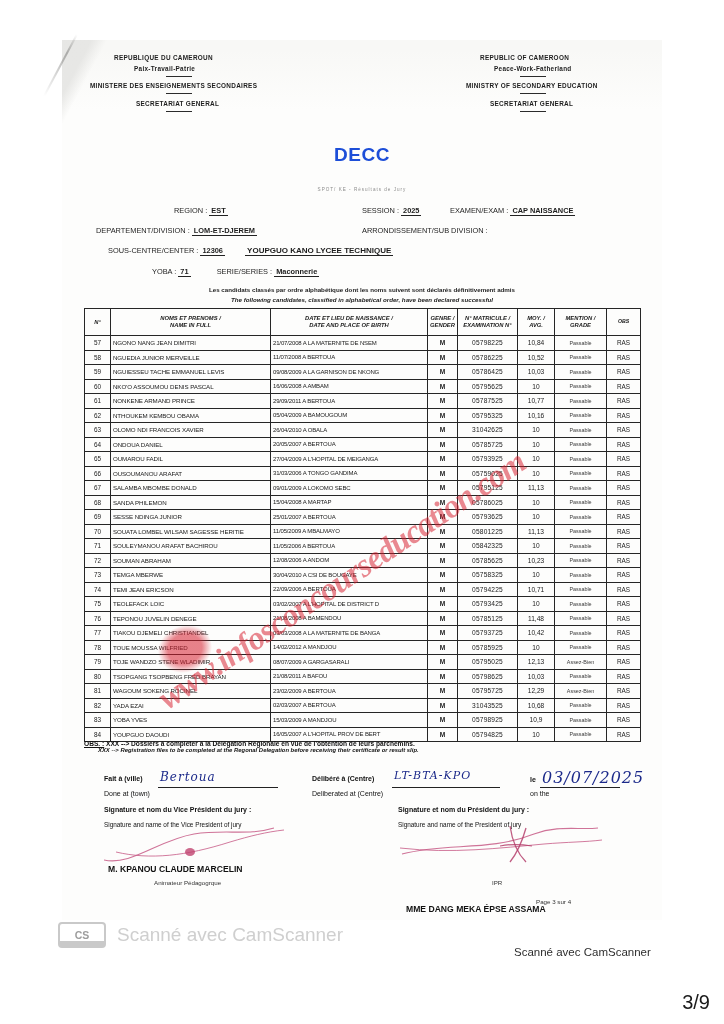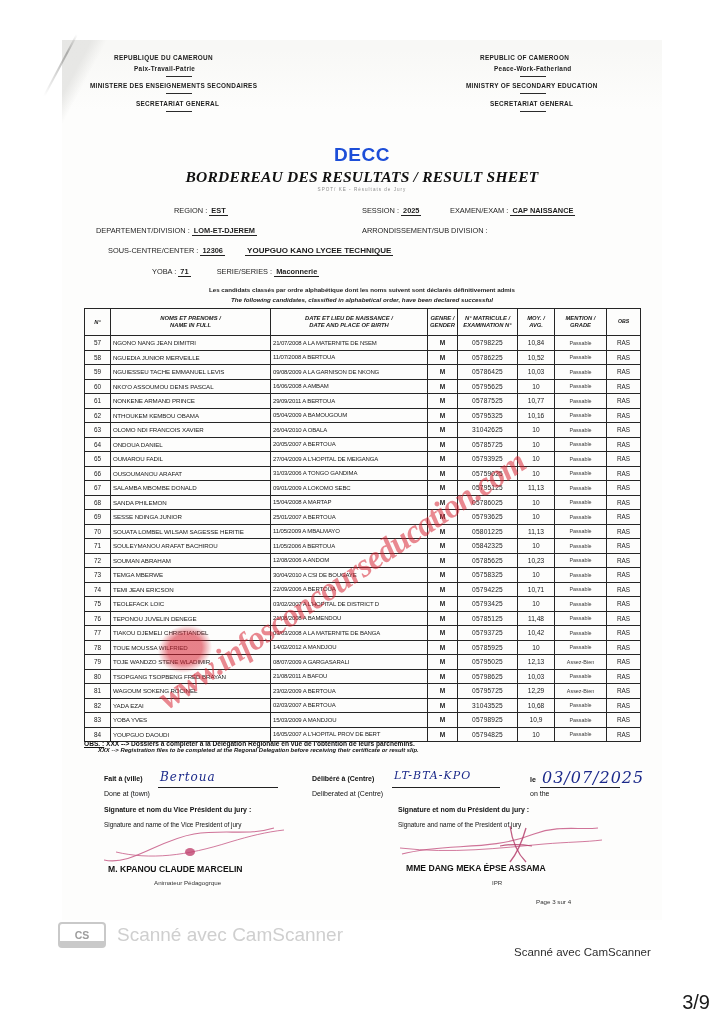--- a/index.html
+++ b/index.html
@@ -146,21 +146,20 @@
 
   <div class="lh" style="left:418px;top:14px;">REPUBLIC OF CAMEROON</div>
   <div class="lh" style="left:432px;top:25px;">Peace-Work-Fatherland</div>
   <div class="rule" style="left:458px;top:36px;width:26px;"></div>
   <div class="lh" style="left:404px;top:42px;">MINISTRY OF SECONDARY EDUCATION</div>
   <div class="rule" style="left:458px;top:53px;width:26px;"></div>
   <div class="lh" style="left:428px;top:60px;">SECRETARIAT GENERAL</div>
   <div class="rule" style="left:458px;top:71px;width:26px;"></div>
 
   <div id="decc">DECC</div>
-  <div id="maintitle">BORDEREAU DES RESULTATS / RESULT SHEET</div>
   <div id="subtitle">SPOT/ KE - Résultats de Jury</div>
 
   <div class="fld" style="left:112px;top:166px;">
     <span class="lab">REGION :</span>
     <span class="val">EST</span>
   </div>
   <div class="fld" style="left:300px;top:166px;">
     <span class="lab">SESSION :</span>
     <span class="val">2025</span>
   </div>
@@ -558,21 +557,21 @@
   <svg class="scribble" style="left:330px;top:782px;" width="220" height="50">
     <path d="M10,32 C56,20 96,30 142,12 C166,3 186,8 206,6" stroke="#c75a86" stroke-width="1.1" fill="none" opacity=".85"></path>
     <path d="M8,26 C60,32 108,26 152,22 C176,20 194,20 210,18" stroke="#c75a86" stroke-width="1" fill="none" opacity=".8"></path>
     <path d="M118,4 C120,18 124,30 134,40" stroke="#b5406c" stroke-width="1.3" fill="none" opacity=".85"></path>
     <path d="M134,6 C130,20 126,30 118,40" stroke="#b5406c" stroke-width="1.3" fill="none" opacity=".85"></path>
     <path d="M108,24 C118,22 128,22 140,24" stroke="#b5406c" stroke-width="1.2" fill="none" opacity=".85"></path>
   </svg>
 
   <div class="sgname" style="left:46px;top:824px;">M. KPANOU CLAUDE MARCELIN</div>
   <div class="sgrole" style="left:92px;top:839px;">Animateur Pédagogrque</div>
-  <div class="sgname" style="left:344px;top:823px;">MME DANG MEKA ÉPSE ASSAMA</div>
+  <div class="sgname" style="left:344px;top:864px;">MME DANG MEKA ÉPSE ASSAMA</div>
   <div class="sgrole" style="left:430px;top:839px;">IPR</div>
   <div id="pagenum" style="left:474px;top:858px;">Page 3 sur 4</div>
 
   <div id="wm-blob"></div>
   <div id="wm">www.infosconcourseducation.com</div>
 </div>
 
 <div id="cs-row">
   <div id="cs-logo">
       <span>CS</span>

